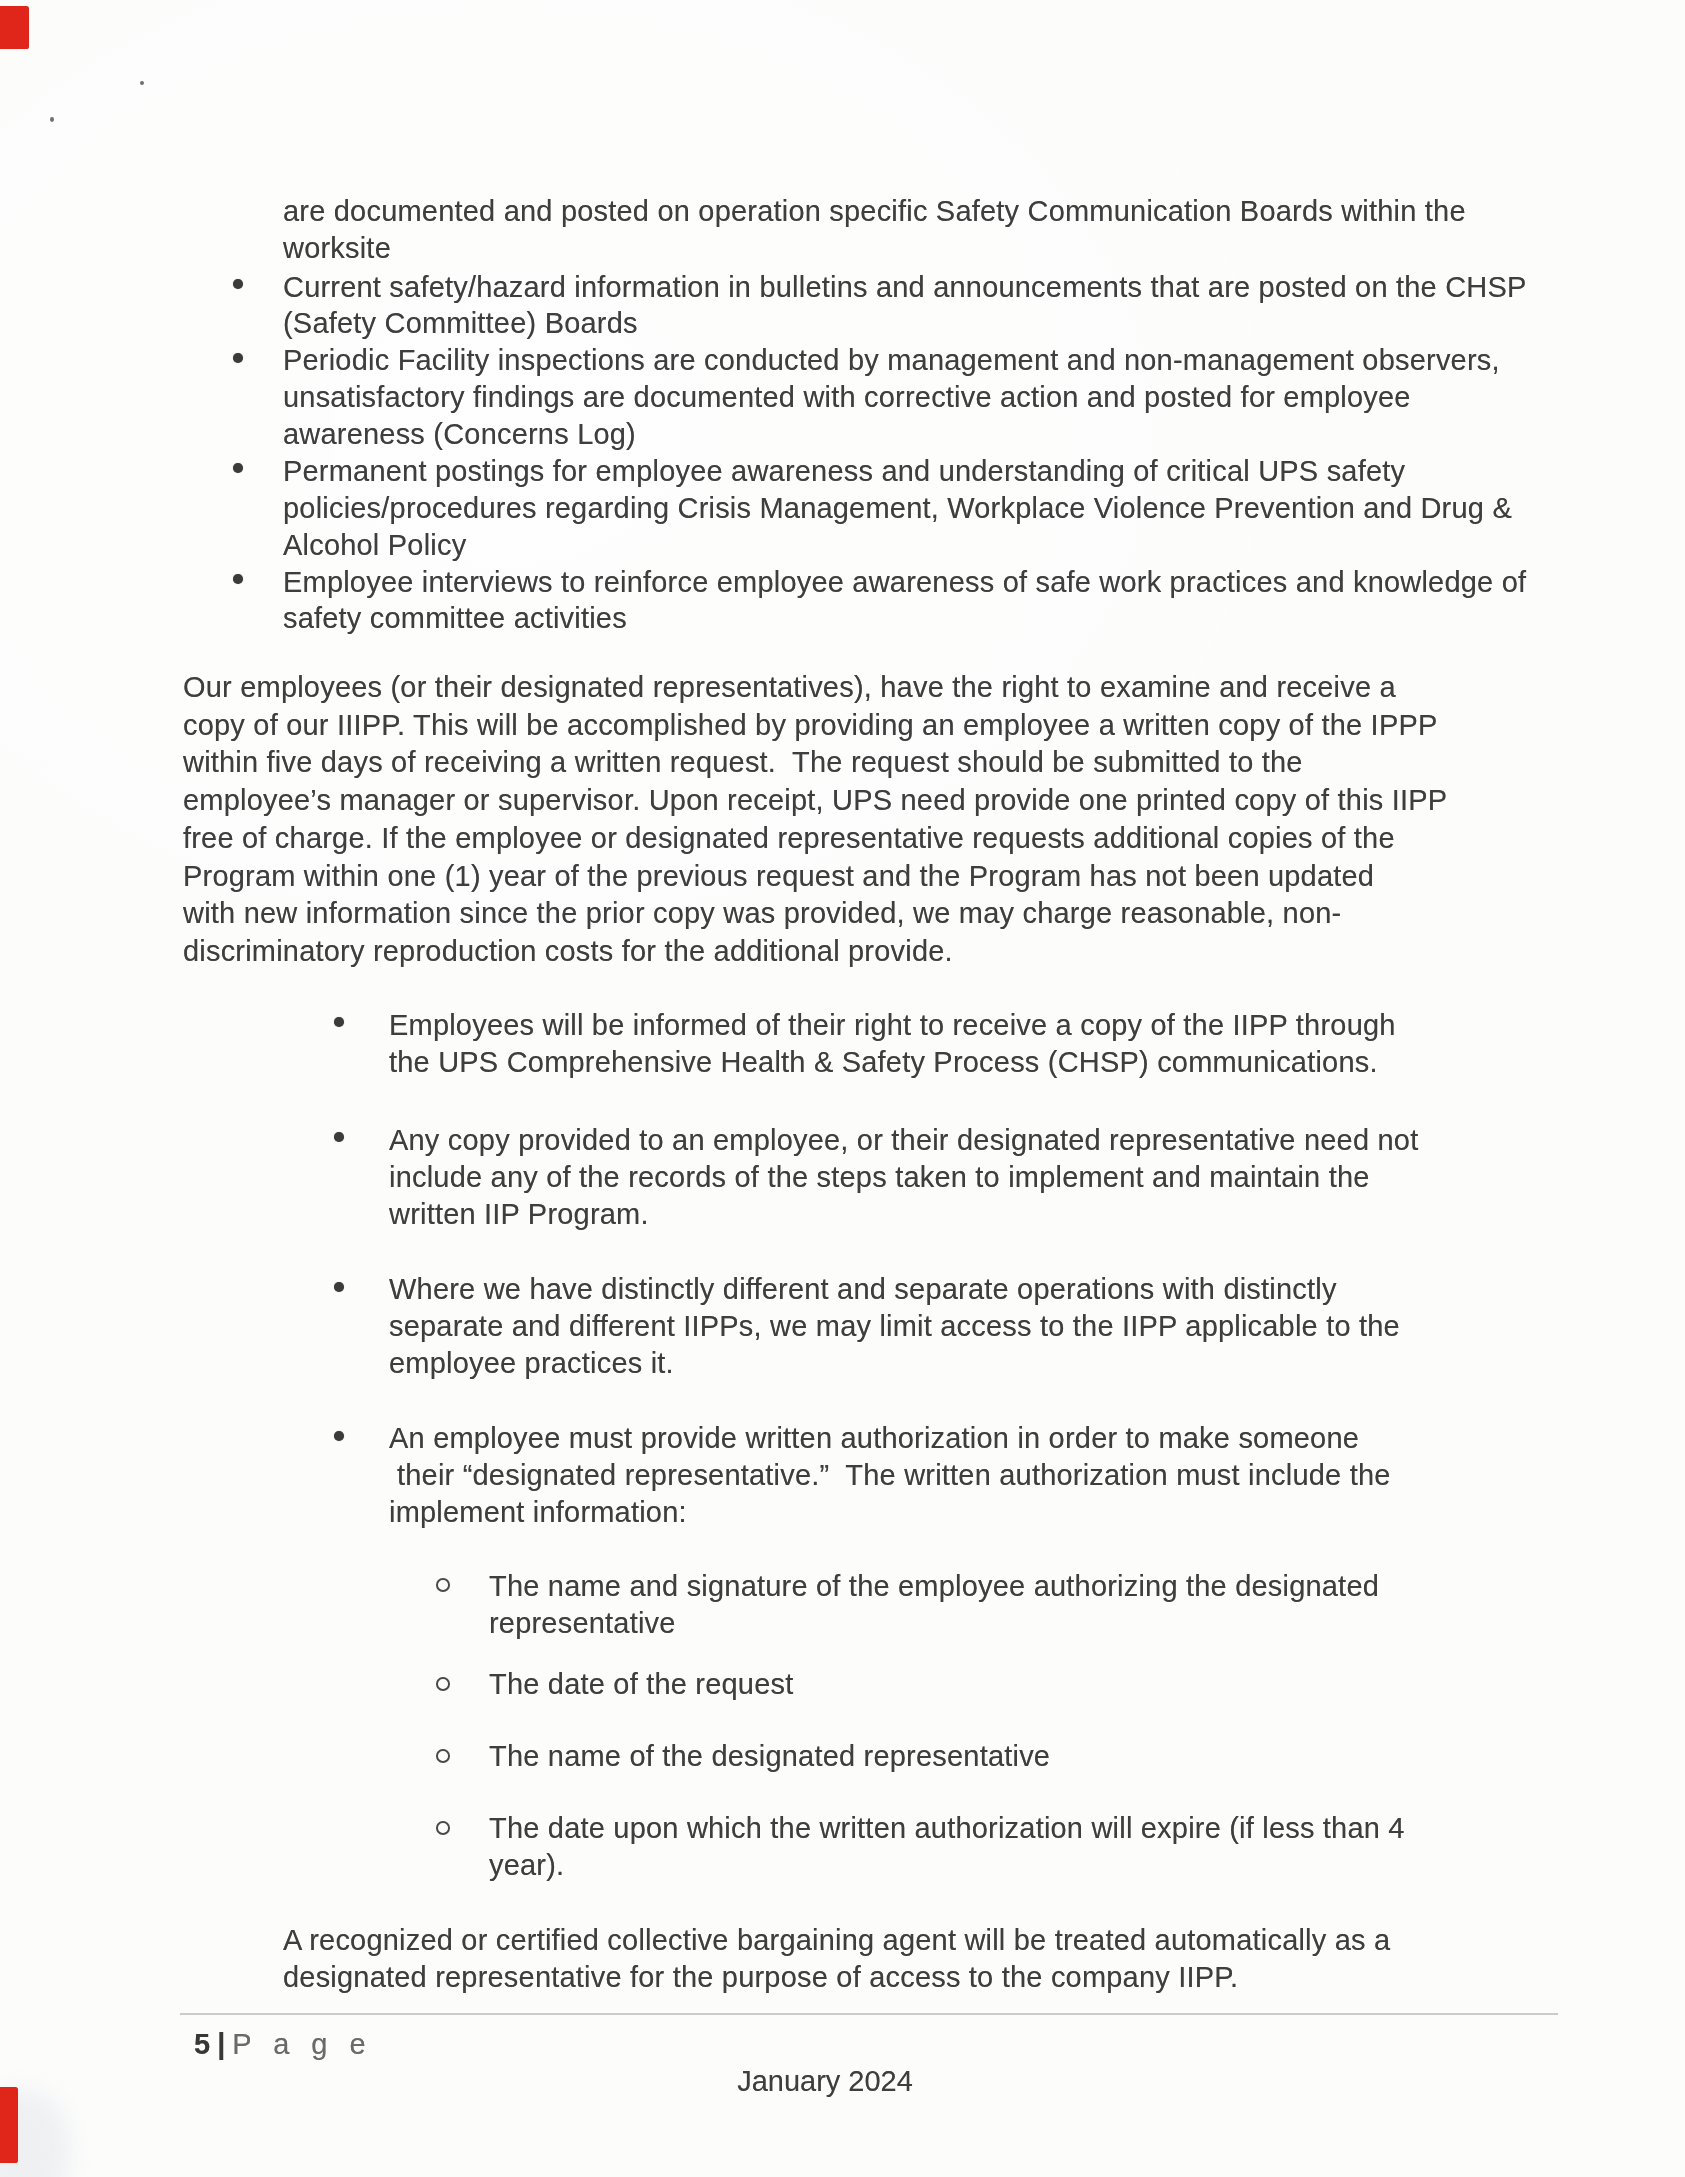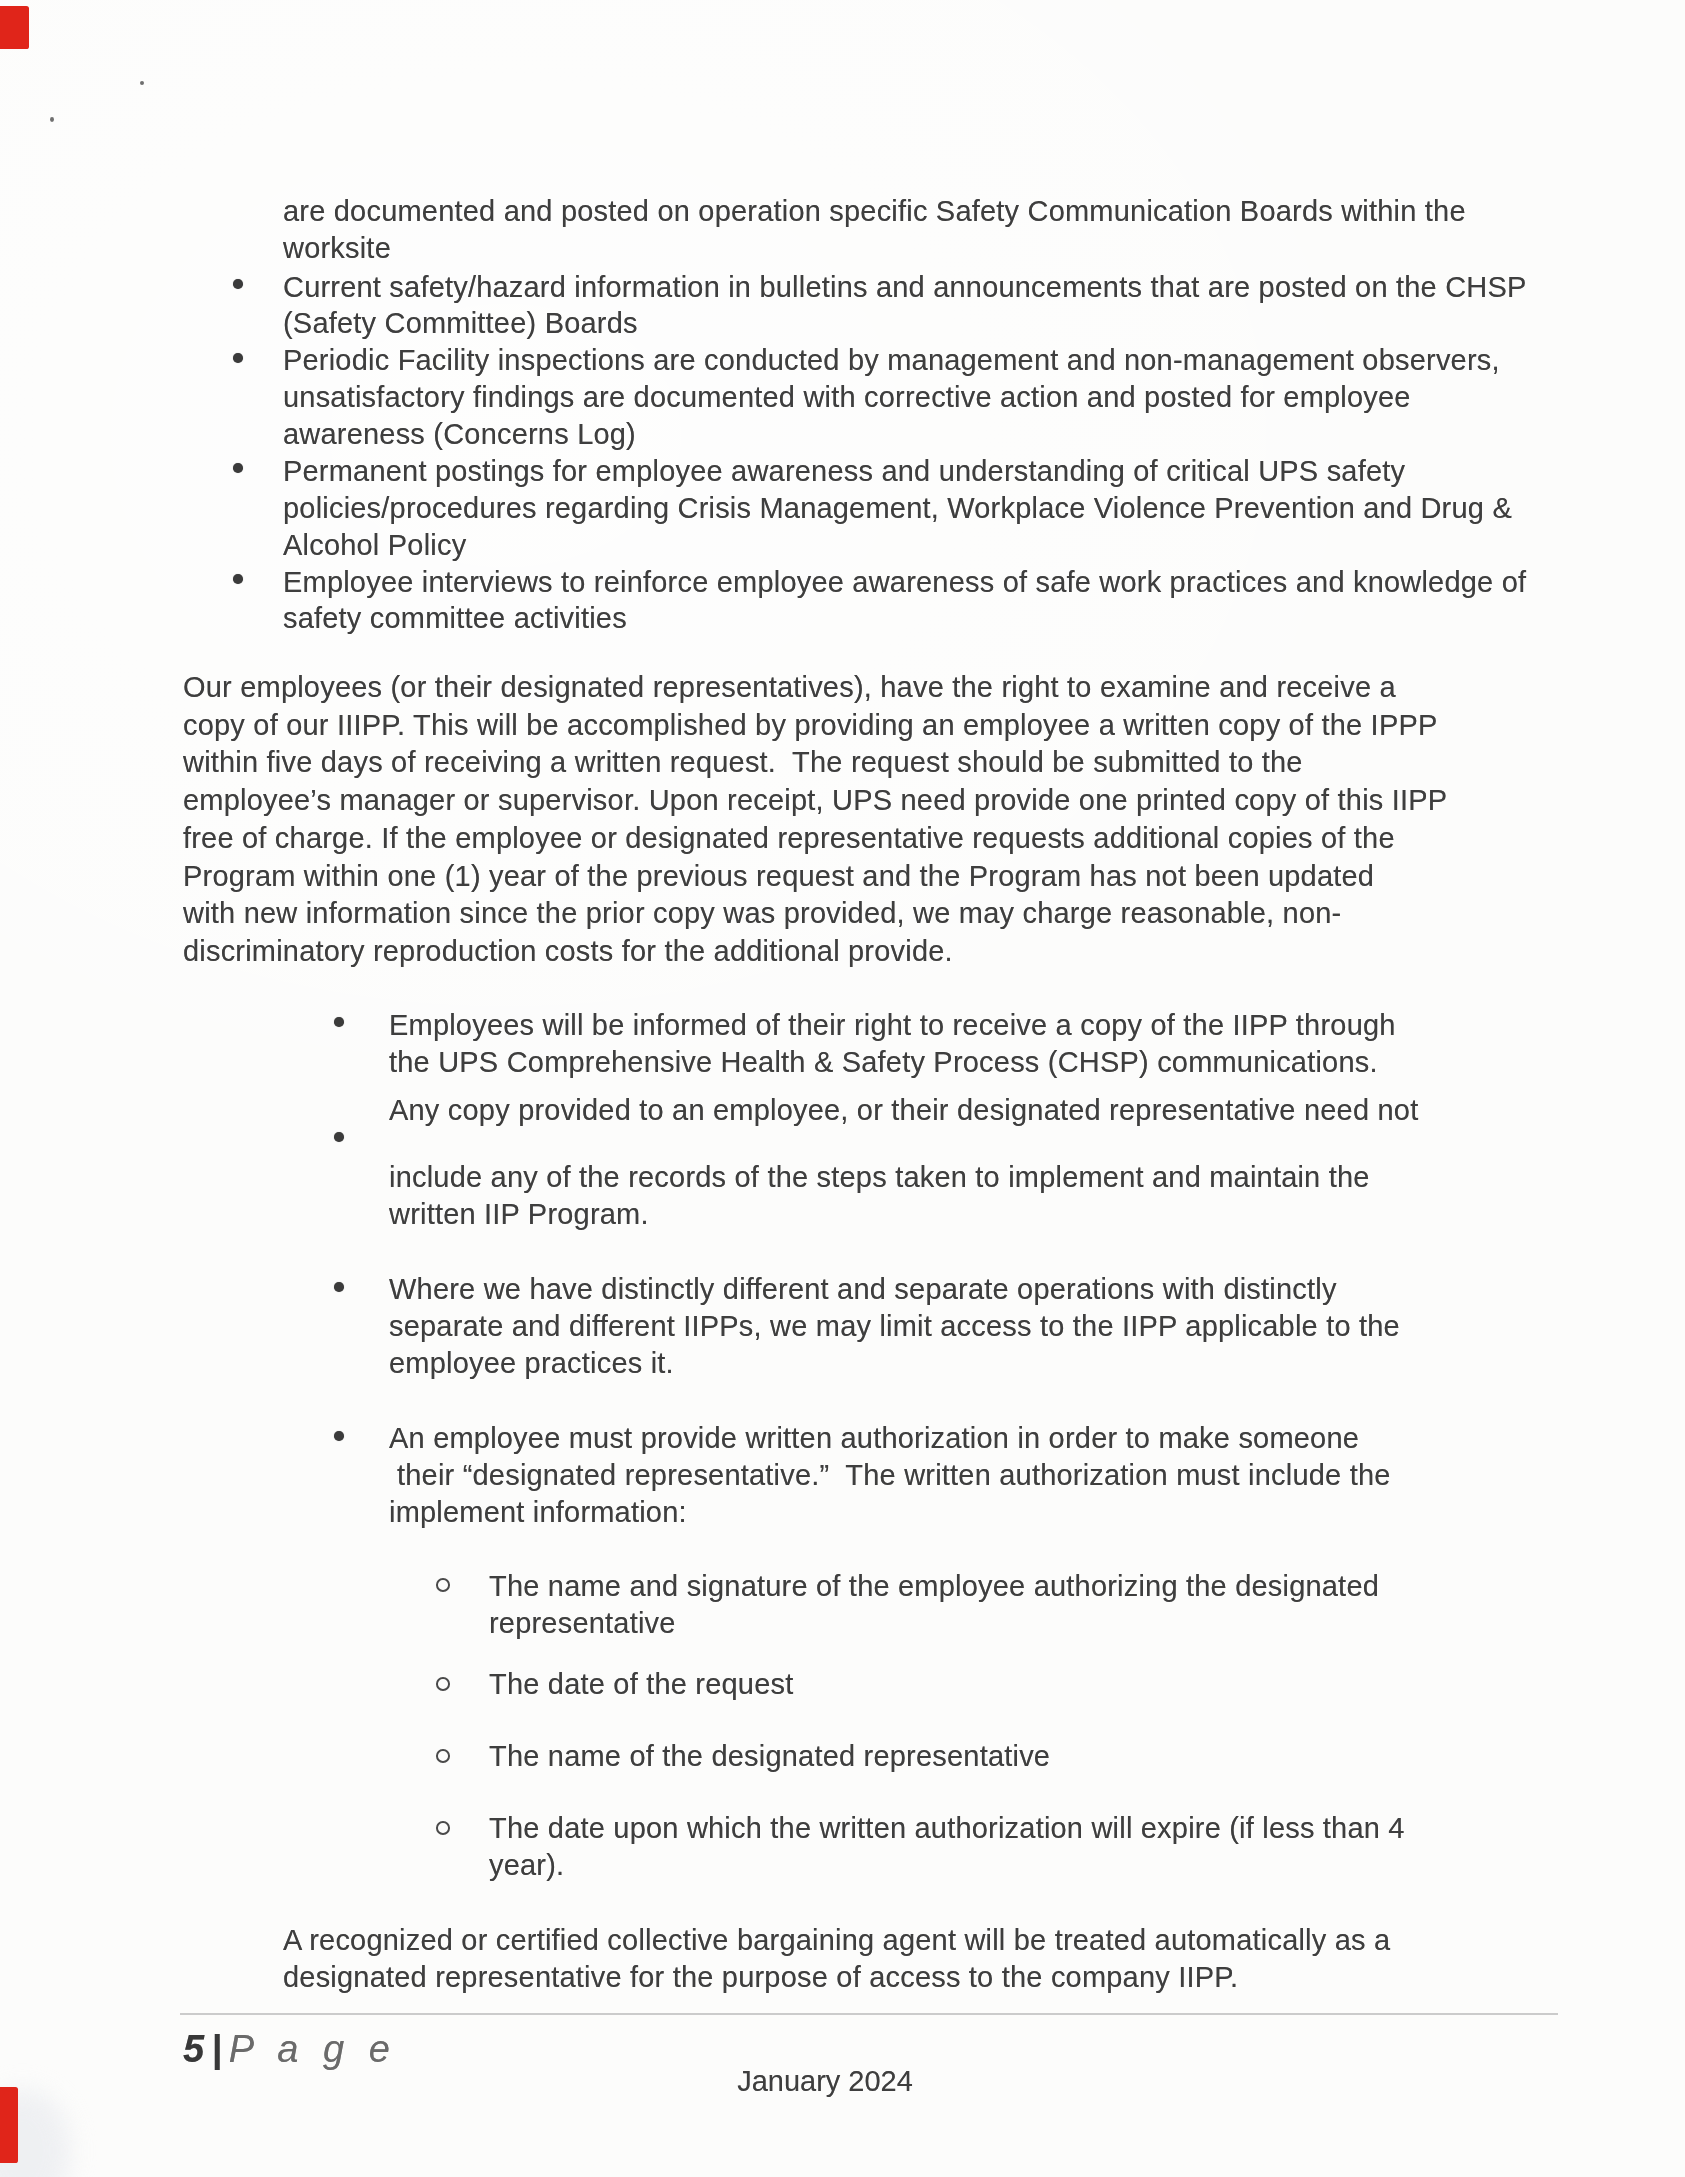--- a/index.html
+++ b/index.html
@@ -24,22 +24,22 @@
   }
   .ring{
     position:absolute;width:9.7px;height:9.7px;border-radius:50%;
     border:2.6px solid #4a4a4a;background:transparent;
   }
   .footer-rule{
     position:absolute;left:180px;top:2013px;width:1378px;height:1.8px;
     background:#cbcbcb;
   }
   #footer-left{
-    position:absolute;left:183px;top:2028px;font-size:38px;color:#3a3a3a;
-    white-space:pre;text-shadow:0 0 0.6px rgba(62,62,62,.5);font-style:italic;
+    position:absolute;left:194px;top:2028px;font-size:29px;color:#3a3a3a;
+    white-space:pre;text-shadow:0 0 0.6px rgba(62,62,62,.5);
   }
   #footer-left .num{font-weight:700;color:#383838;}
   #footer-left .sep{font-weight:700;color:#383838;padding:0 7px;}
   #footer-left .pageword{color:#6a6a6a;letter-spacing:7px;}
   #footer-date{
     position:absolute;left:0;top:2065px;width:1650px;text-align:center;
     font-size:29px;color:#3e3e3e;text-shadow:0 0 0.6px rgba(62,62,62,.5);
   }
   .speck{position:absolute;border-radius:50%;background:#565656;opacity:.85;}
   .smudge{
@@ -89,21 +89,21 @@
 <div class="ln" style="top:820px;left:183px">free of charge. If the employee or designated representative requests additional copies of the</div>
 <div class="ln" style="top:858px;left:183px">Program within one (1) year of the previous request and the Program has not been updated</div>
 <div class="ln" style="top:895px;left:183px">with new information since the prior copy was provided, we may charge reasonable, non-</div>
 <div class="ln" style="top:933px;left:183px">discriminatory reproduction costs for the additional provide.</div>
 
 <span class="dot" style="top:1017px;left:334px"></span>
 <div class="ln" style="top:1007px;left:389px">Employees will be informed of their right to receive a copy of the IIPP through</div>
 <div class="ln" style="top:1044px;left:389px">the UPS Comprehensive Health &amp; Safety Process (CHSP) communications.</div>
 
 <span class="dot" style="top:1132px;left:334px"></span>
-<div class="ln" style="top:1092px;left:389px">Any copy provided to an employee, or their designated representative need not</div>
+<div class="ln" style="top:1122px;left:389px">Any copy provided to an employee, or their designated representative need not</div>
 <div class="ln" style="top:1159px;left:389px">include any of the records of the steps taken to implement and maintain the</div>
 <div class="ln" style="top:1196px;left:389px">written IIP Program.</div>
 
 <span class="dot" style="top:1282px;left:334px"></span>
 <div class="ln" style="top:1271px;left:389px">Where we have distinctly different and separate operations with distinctly</div>
 <div class="ln" style="top:1308px;left:389px">separate and different IIPPs, we may limit access to the IIPP applicable to the</div>
 <div class="ln" style="top:1345px;left:389px">employee practices it.</div>
 
 <span class="dot" style="top:1431px;left:334px"></span>
 <div class="ln" style="top:1420px;left:389px">An employee must provide written authorization in order to make someone</div>

